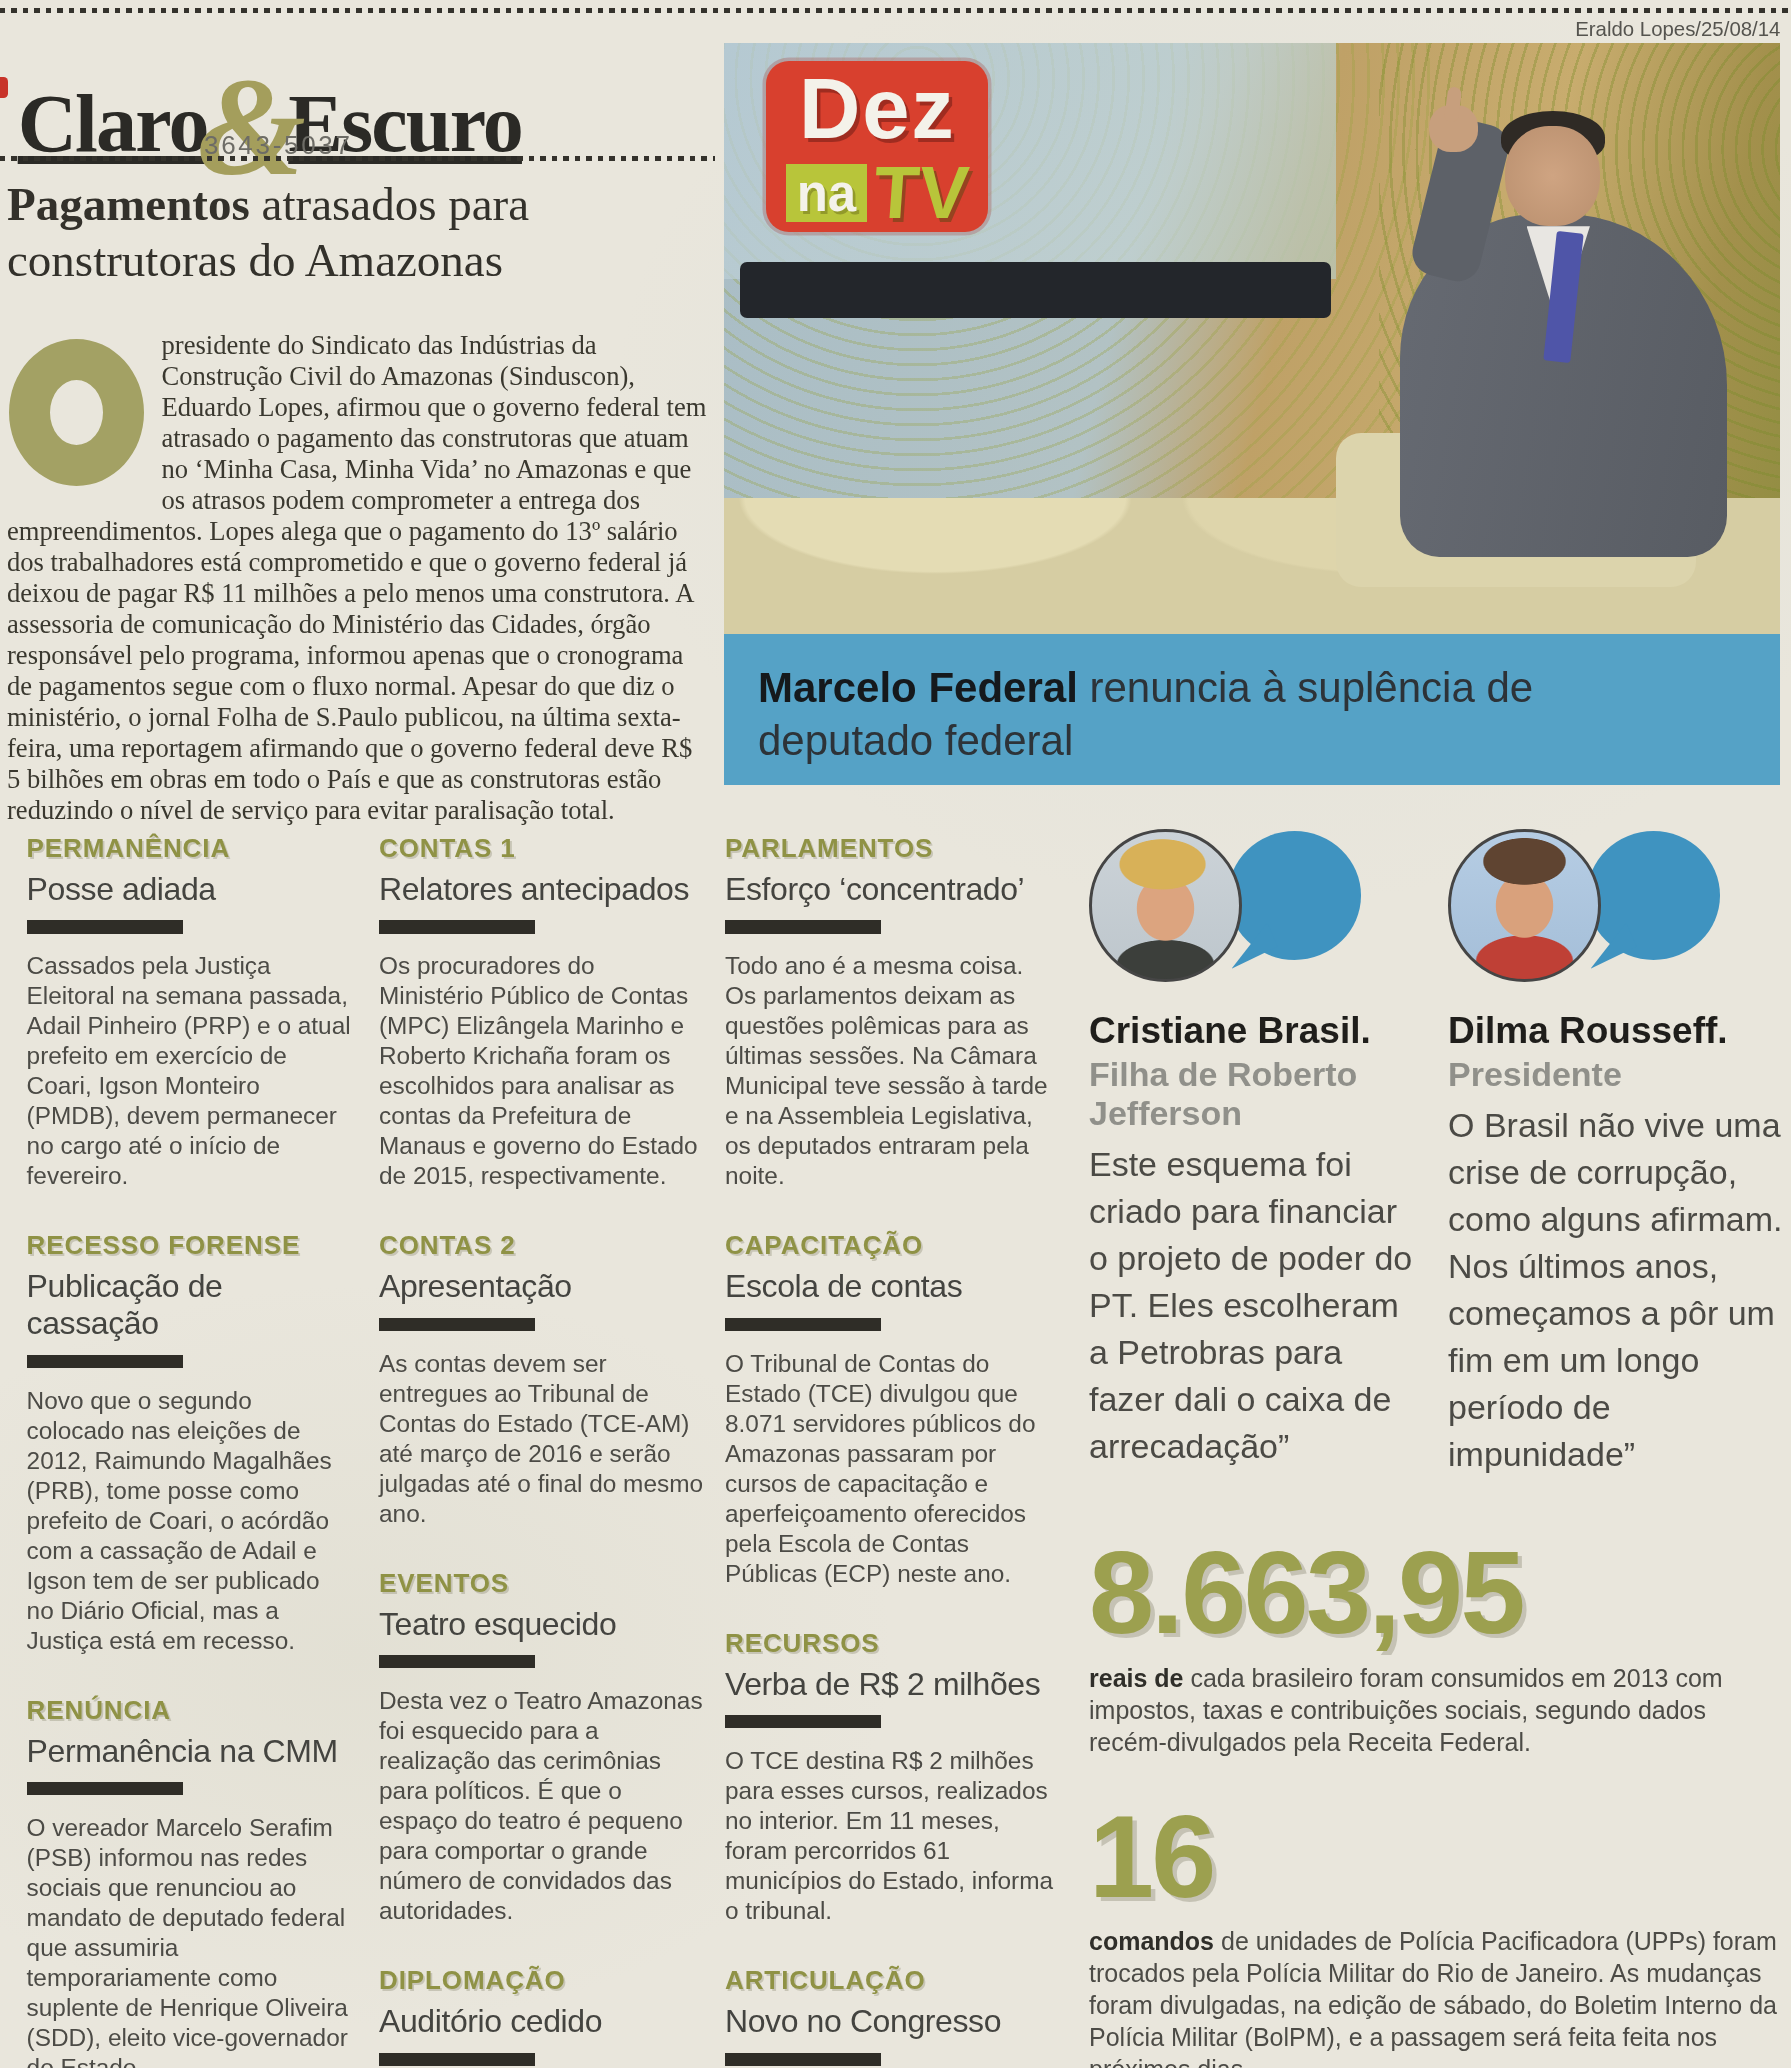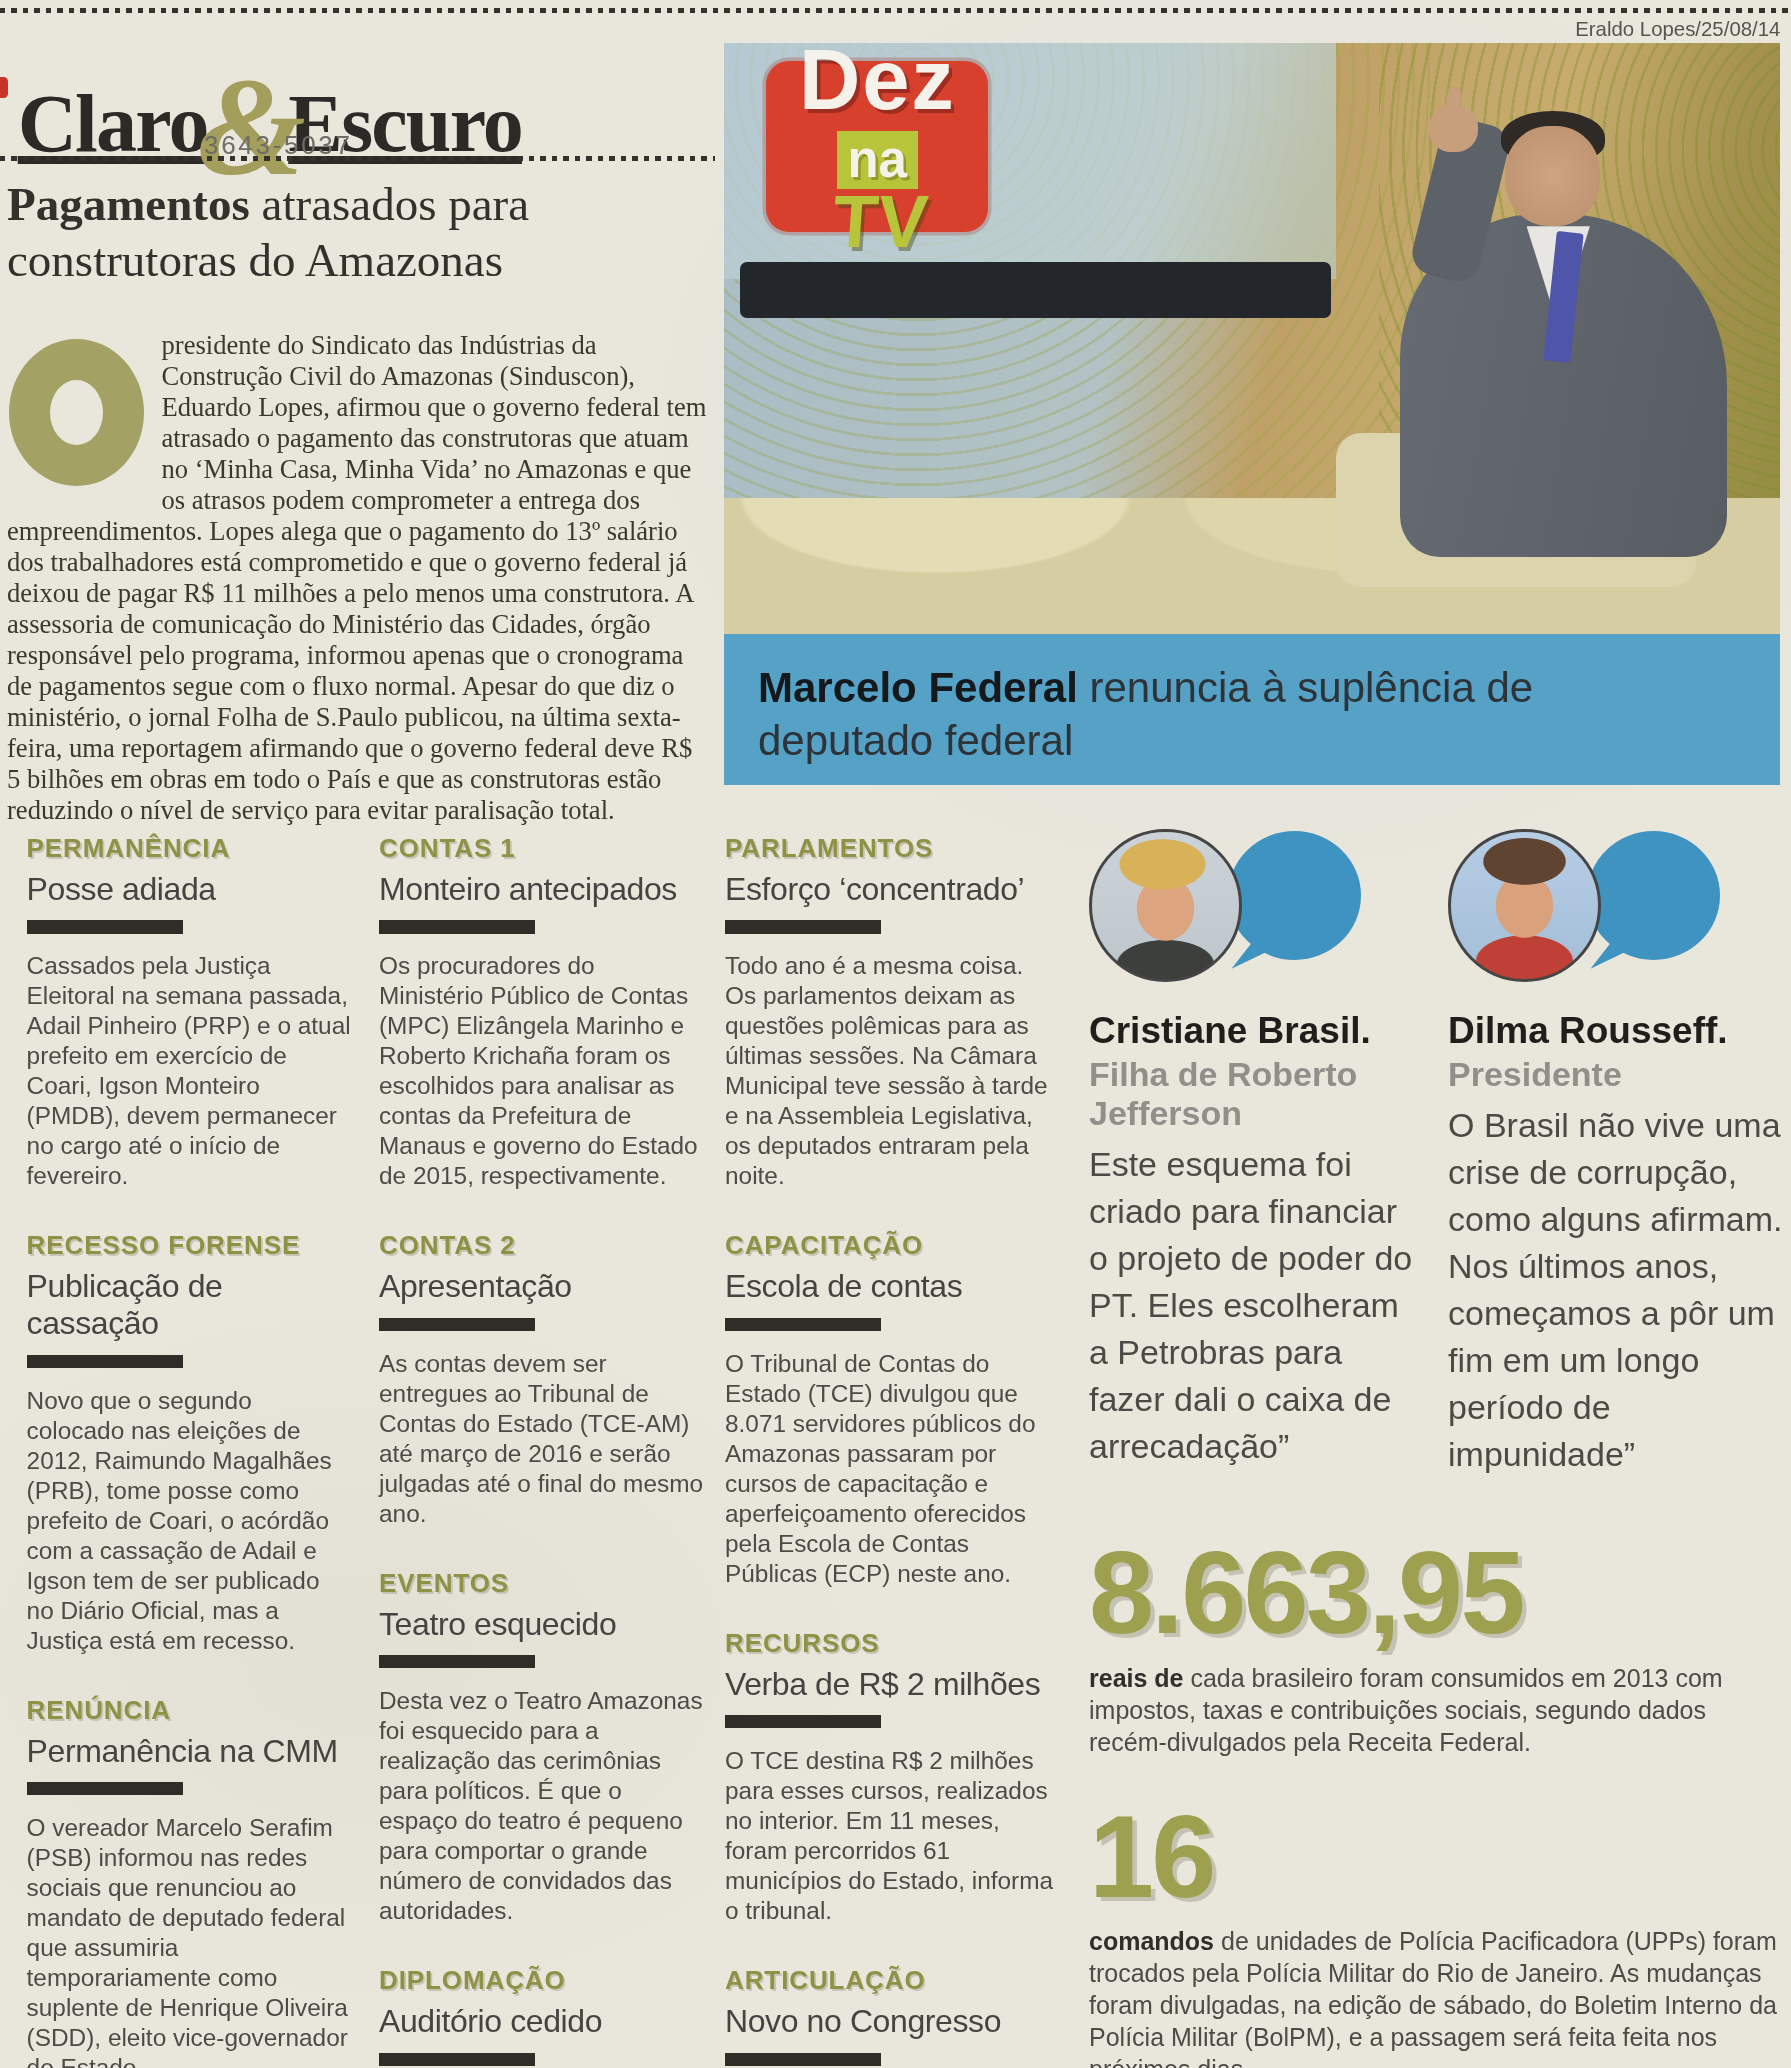--- a/index.html
+++ b/index.html
@@ -47,21 +47,21 @@
   .hair{left:73.6%;top:11.5%;width:9.8%;height:9%;background:#2f2a25;border-radius:50% 50% 40% 40%;}
   .torso{left:64%;top:29%;width:31%;height:58%;background:linear-gradient(100deg,#666a72,#585c63);border-radius:42% 50% 12% 12%;}
   .shirt{left:76%;top:31%;width:6%;height:17%;background:#e8e6e2;clip-path:polygon(0 0,100% 0,50% 100%);}
   .tie{left:78.2%;top:32%;width:2.6%;height:22%;background:#4f55a8;transform:rotate(6deg);border-radius:3.5px;}
   .armup{left:66.5%;top:13%;width:6.5%;height:27%;background:#5d6168;transform:rotate(14deg);border-radius:23px;}
   .hand{left:66.8%;top:10.5%;width:4.6%;height:8%;background:#c79f7d;border-radius:45%;}
   .finger{left:68.4%;top:7.5%;width:1.3%;height:6%;background:#c79f7d;border-radius:7px;transform:rotate(8deg);}
   .tvlogo{left:4%;top:3%;width:222px;height:171px;background:#d8402e;border-radius:23px;
     box-shadow:0 0 0 3.5px rgba(160,40,30,.25);display:flex;flex-direction:column;align-items:center;justify-content:center;}
   .logo-dez{font-size:85px;font-weight:800;color:#f4f2ea;letter-spacing:1.8px;line-height:1;text-shadow:3.5px 3.5px 0 rgba(90,20,15,.45);}
-  .logo-row{display:flex;align-items:center;margin-top:8.9px;flex-direction:column;}
+  .logo-row{display:flex;align-items:center;margin-top:8.9px;}
   .logo-na{background:#b8c53a;color:#f4f2ea;font-size:51px;font-weight:800;line-height:1;padding:3.5px 10.6px;text-shadow:2.7px 2.7px 0 rgba(90,90,20,.4);}
   .logo-tv{color:#b8c53a;font-size:74px;font-weight:800;line-height:.9;margin-left:7px;text-shadow:3.5px 3.5px 0 rgba(70,70,15,.45);transform:skewX(-4deg);}
   
   .caption{left:724px;top:634px;width:1056px;height:151px;background:#55a2c6;box-sizing:border-box;padding:26.6px 133px 0 34px;
     font-size:42px;line-height:53px;color:#2d3338;font-weight:500;}
   .caption b{color:#15191c;font-weight:800;}
   
   .col{top:833px;}
   .col1{left:26.6px;width:325px;}
   .col2{left:379px;width:326px;}
@@ -162,21 +162,21 @@
     <h4 class="stitle">Permanência na CMM</h4>
     <div class="bar"></div>
     <p class="sbody">O vereador Marcelo Serafim (PSB) informou nas redes sociais que renunciou ao mandato de deputado federal que assumiria temporariamente como suplente de Henrique Oliveira (SDD), eleito vice-governador do Estado.</p>
   </section>
 
 </div>
 
 <div class="abs col col2">
   <section class="sec">
     <h3 class="kicker">CONTAS 1</h3>
-    <h4 class="stitle">Monteiro antecipados</h4>
+    <h4 class="stitle">Relatores antecipados</h4>
     <div class="bar"></div>
     <p class="sbody">Os procuradores do Ministério Público de Contas (MPC) Elizângela Marinho e Roberto Krichaña foram os escolhidos para analisar as contas da Prefeitura de Manaus e governo do Estado de 2015, respectivamente.</p>
   </section>
   <section class="sec">
     <h3 class="kicker">CONTAS 2</h3>
     <h4 class="stitle">Apresentação</h4>
     <div class="bar"></div>
     <p class="sbody">As contas devem ser entregues ao Tribunal de Contas do Estado (TCE-AM) até março de 2016 e serão julgadas até o final do mesmo ano.</p>
   </section>
   <section class="sec">

